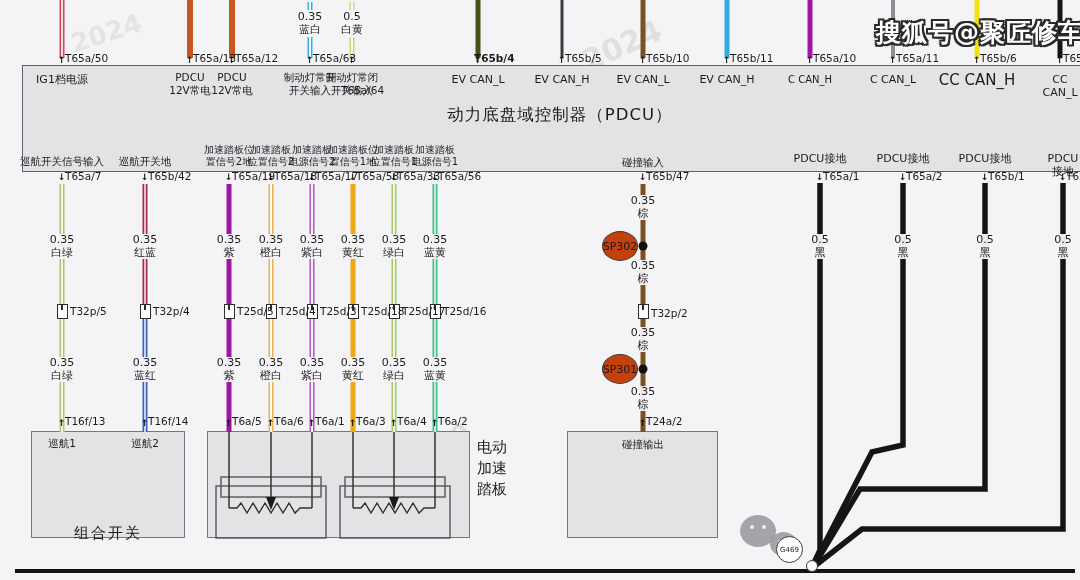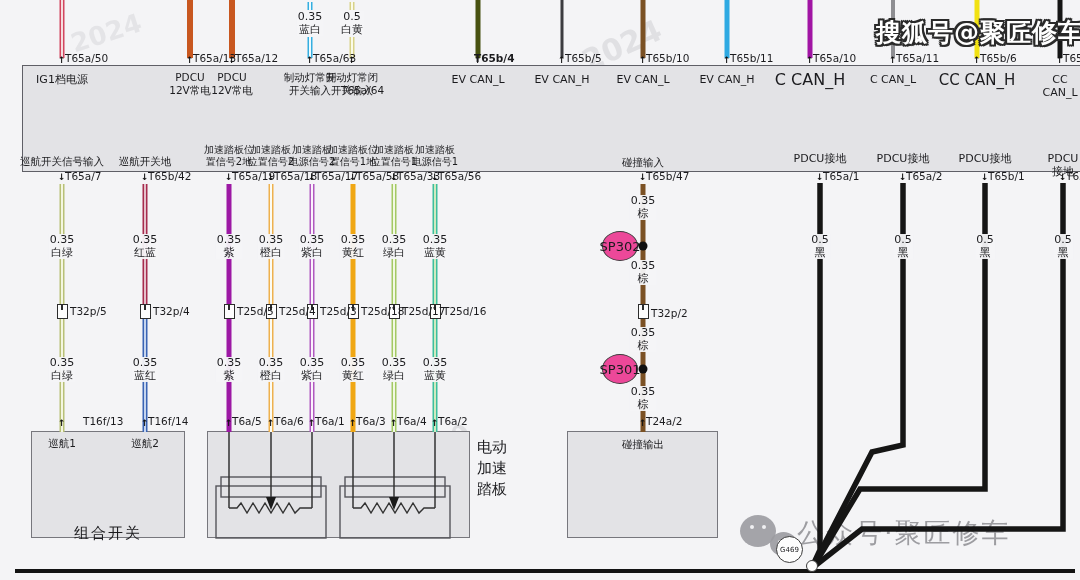--- a/index.html
+++ b/index.html
@@ -10,21 +10,21 @@
   .lbl{position:absolute;font-size:11px;line-height:12.5px;white-space:pre-line;}
   .center{transform:translateX(-50%);text-align:center;}
   .chip{background:rgba(244,244,247,0.95);padding:0 1px;z-index:5;}
   .pin{position:absolute;font-size:10.5px;line-height:11px;white-space:nowrap;z-index:6;}
   .marker{position:absolute;font-size:9px;line-height:9px;font-weight:bold;color:#111;z-index:6;}
   .conn-icon{position:absolute;width:11px;height:15px;background:#fdfdfd;border:1.5px solid #2c2c2c;
              box-sizing:border-box;z-index:5;}
   .conn-icon::after{content:'';position:absolute;left:50%;top:-1px;width:2px;height:6px;
              background:#2c2c2c;transform:translateX(-50%);}
   .sp-circle{position:absolute;width:34px;height:28px;border:1.4px solid #3c3c3c;border-radius:50%;
-             background:#ec4899;font-size:13px;display:flex;align-items:center;justify-content:center;
+             background:#c2410c;font-size:11px;display:flex;align-items:center;justify-content:center;
              transform:translate(-50%,-50%);z-index:4;}
   .dot{position:absolute;width:9px;height:9px;background:#101010;border-radius:50%;
        transform:translate(-50%,-50%);z-index:5;}
   .title{position:absolute;white-space:pre-line;}
   svg.overlay{position:absolute;left:0;top:0;z-index:3;pointer-events:none;}
   .wm-faint{position:absolute;color:#8a8a90;font-weight:bold;pointer-events:none;}
   .wm-top{position:absolute;left:876px;top:16px;font-size:25px;font-weight:bold;color:#fff;z-index:60;
           letter-spacing:1px;white-space:nowrap;
           text-shadow:-2px -2px 0 #2a2a2a,2px -2px 0 #2a2a2a,-2px 2px 0 #2a2a2a,2px 2px 0 #2a2a2a,0 2px 0 #2a2a2a,0 -2px 0 #2a2a2a,2px 0 0 #2a2a2a,-2px 0 0 #2a2a2a;}
   .wm-bottom{position:absolute;left:797px;top:515px;font-size:27px;color:#8e8e93;opacity:.85;
@@ -37,33 +37,33 @@
 </head>
 <body>
 
 <div id="stage">
 
   <div class="wm-faint" style="left:70px;top:18px;font-size:26px;opacity:.14;transform:rotate(-18deg);">2024</div>
   <div class="wm-faint" style="left:580px;top:28px;font-size:30px;opacity:.18;transform:rotate(-24deg);">2024</div>
   <div class="wm-faint" style="left:330px;top:462px;font-size:24px;opacity:.20;transform:rotate(-38deg);">2026-09-30</div>
 
   <div class="box" style="left:22px;top:65px;width:1066px;height:107px;"></div>
+  <div class="title" style="left:560px;top:104px;transform:translateX(-50%);font-size:16.5px;letter-spacing:1px;">动力底盘域控制器（PDCU）</div>
 
   <div class="box" style="left:31px;top:431px;width:154px;height:107px;border-color:#77777d;"></div>
   <div class="title" style="left:108px;top:480px;transform:translateX(-50%);font-size:15px;letter-spacing:2px;margin-top:44px;">组合开关</div>
 
   <div class="box" style="left:207px;top:431px;width:263px;height:107px;border-color:#77777d;"></div>
   <div class="title" style="left:477px;top:437px;font-size:15px;line-height:21px;white-space:pre-line;">电动
 加速
 踏板</div>
 
   <div class="box" style="left:567px;top:431px;width:151px;height:107px;border-color:#77777d;"></div>
   <div class="lbl center" style="left:643px;top:438px;font-size:10.5px;">碰撞输出</div>
 
-  <div class="wm-bottom">公众号·聚匠修车</div>
   <div class="wc" style="left:740px;top:515px;width:36px;height:32px;">
     <span class="eye" style="left:10px;top:10px;"></span>
       <span class="eye" style="left:22px;top:10px;"></span>
   </div>
   <div class="wc" style="left:770px;top:532px;width:27px;height:24px;">
     <span class="eye" style="left:8px;top:8px;"></span>
       <span class="eye" style="left:17px;top:8px;"></span>
   </div>
 
   <svg class="overlay" width="1080" height="580" viewBox="0 0 1080 580">
@@ -140,21 +140,21 @@
     <div class="marker" style="left: 639px; top: 56px;">↑</div>
     <div class="pin" style="left: 646px; top: 53px;">T65b/10</div>
     <div class="lbl center" style="left: 643px; top: 74px; font-size: 11px;">EV CAN_L</div>
     <div class="wire" style="left: 727px; top: 0px; width: 5px; height: 58px; background: rgb(46, 169, 226);"></div>
     <div class="marker" style="left: 723px; top: 56px;">↑</div>
     <div class="pin" style="left: 730px; top: 53px;">T65b/11</div>
     <div class="lbl center" style="left: 727px; top: 74px; font-size: 11px;">EV CAN_H</div>
     <div class="wire" style="left: 810px; top: 0px; width: 5px; height: 58px; background: rgb(161, 20, 164);"></div>
     <div class="marker" style="left: 806px; top: 56px;">↑</div>
     <div class="pin" style="left: 813px; top: 53px;">T65a/10</div>
-    <div class="lbl center" style="left: 810px; top: 74px; font-size: 16px;">C CAN_H</div>
+    <div class="lbl center" style="left: 810px; top: 74px; font-size: 10px;">C CAN_H</div>
     <div class="wire" style="left: 893px; top: 0px; width: 4px; height: 58px; background: rgb(142, 142, 146);"></div>
     <div class="marker" style="left: 889px; top: 56px;">↑</div>
     <div class="pin" style="left: 896px; top: 53px;">T65a/11</div>
     <div class="lbl center" style="left: 893px; top: 74px; font-size: 11px;">C CAN_L</div>
     <div class="wire" style="left: 977px; top: 0px; width: 5px; height: 58px; background: rgb(241, 225, 18);"></div>
     <div class="marker" style="left: 973px; top: 56px;">↑</div>
     <div class="pin" style="left: 980px; top: 53px;">T65b/6</div>
     <div class="lbl center" style="left: 977px; top: 74px; font-size: 15px;">CC CAN_H</div>
     <div class="wire" style="left: 1060px; top: 0px; width: 5px; height: 58px; background: rgb(21, 21, 21);"></div>
     <div class="marker" style="left: 1056px; top: 56px;">↑</div>
@@ -165,21 +165,21 @@
     <div class="lbl center" style="left: 62px; top: 156px; font-size: 10.5px; line-height: 11.5px;">巡航开关信号输入</div>
     <div class="wire" style="left: 62px; top: 184px; width: 5px; height: 122px; background: linear-gradient(90deg, rgb(184, 192, 119) 0px, rgb(184, 192, 119) 32%, rgb(244, 246, 224) 32%, rgb(244, 246, 224) 68%, rgb(184, 192, 119) 68%, rgb(184, 192, 119) 100%);"></div>
     <div class="lbl center chip" style="left: 62px; top: 234px;">0.35
 白绿</div>
     <div class="conn-icon" style="left: 56.5px; top: 304px;"></div>
     <div class="pin" style="left: 70px; top: 306px;">T32p/5</div>
     <div class="wire" style="left: 62px; top: 318px; width: 5px; height: 114px; background: linear-gradient(90deg, rgb(184, 192, 119) 0px, rgb(184, 192, 119) 32%, rgb(244, 246, 224) 32%, rgb(244, 246, 224) 68%, rgb(184, 192, 119) 68%, rgb(184, 192, 119) 100%);"></div>
     <div class="lbl center chip" style="left: 62px; top: 357px;">0.35
 白绿</div>
     <div class="marker" style="left: 58px; top: 419px;">↑</div>
-    <div class="pin" style="left: 83px; top: 416px;">T16f/13</div>
+    <div class="pin" style="left: 65px; top: 416px;">T16f/13</div>
     <div class="lbl center" style="left: 62px; top: 437px; font-size: 10.5px;">巡航1</div>
     <div class="marker" style="left: 141px; top: 173px;">↓</div>
     <div class="pin" style="left: 148px; top: 171px;">T65b/42</div>
     <div class="lbl center" style="left: 145px; top: 156px; font-size: 10.5px; line-height: 11.5px;">巡航开关地</div>
     <div class="wire" style="left: 145px; top: 184px; width: 5px; height: 122px; background: linear-gradient(90deg, rgb(166, 44, 78) 0px, rgb(166, 44, 78) 32%, rgb(228, 191, 202) 32%, rgb(228, 191, 202) 68%, rgb(166, 44, 78) 68%, rgb(166, 44, 78) 100%);"></div>
     <div class="lbl center chip" style="left: 145px; top: 234px;">0.35
 红蓝</div>
     <div class="conn-icon" style="left: 139.5px; top: 304px;"></div>
     <div class="pin" style="left: 153px; top: 306px;">T32p/4</div>
     <div class="wire" style="left: 145px; top: 318px; width: 5px; height: 114px; background: linear-gradient(90deg, rgb(58, 100, 180) 0px, rgb(58, 100, 180) 32%, rgb(197, 212, 238) 32%, rgb(197, 212, 238) 68%, rgb(58, 100, 180) 68%, rgb(58, 100, 180) 100%);"></div>

